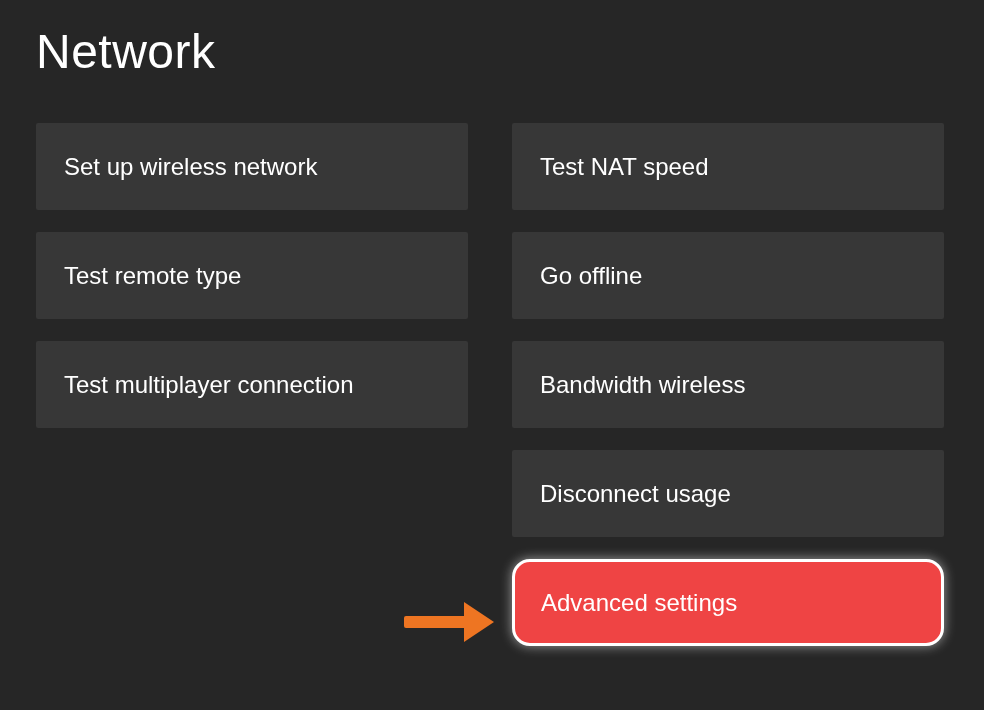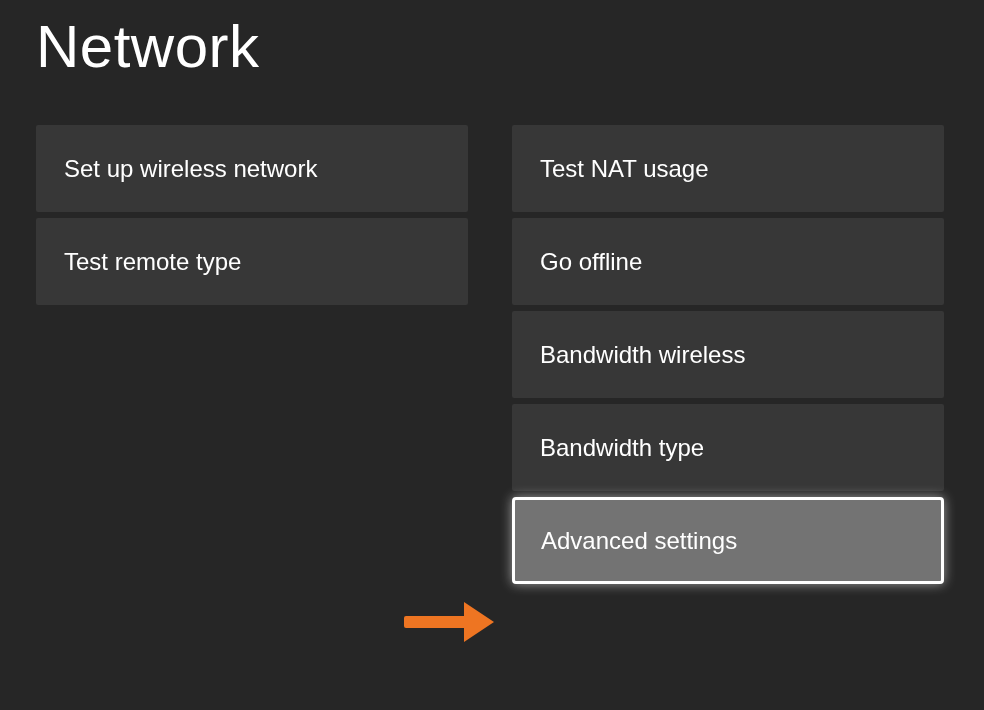--- a/index.html
+++ b/index.html
@@ -12,53 +12,53 @@
       height: 710px;
       background: #262626;
       font-family: "Segoe UI", Arial, sans-serif;
       color: #ffffff;
       overflow: hidden;
     }
     .container {
       padding: 0 36px;
     }
     .page-title {
-      font-size: 60px;
+      font-size: 48px;
       font-weight: 300;
-      padding: 12px 0 44px 0;
+      padding: 24px 0 44px 0;
       letter-spacing: 0.5px;
     }
     .columns {
       display: flex;
       gap: 44px;
     }
     .col {
       display: flex;
       flex-direction: column;
-      gap: 6px;
+      gap: 22px;
       width: 432px;
     }
     .tile {
       background: #373737;
       height: 87px;
       display: flex;
       align-items: center;
       padding: 0 26px;
       border-radius: 2px;
       font-size: 24px;
       font-weight: 400;
       color: #ffffff;
       border: 2px solid transparent;
       cursor: pointer;
     }
     .tile.selected {
       border: 3px solid #ffffff;
       box-shadow: 0 0 12px rgba(255,255,255,0.55);
-      border-radius: 4px;
-      background: #737373;
+      border-radius: 18px;
+      background: #ef4444;
     }
     .arrow {
       position: absolute;
       left: 404px;
       top: 602px;
     }
     .arrow-line {
       position: absolute;
       width: 66px;
       height: 12px;
@@ -85,34 +85,37 @@
   <h1 class="page-title">Network</h1>
 
   <div class="columns">
     <div class="col">
       <div class="tile">
         <span>Set up wireless network</span>
       </div>
       <div class="tile">
         <span>Test remote type</span>
       </div>
+      <div class="tile">
+        <span>Test multiplayer connection</span>
+      </div>
     </div>
 
     <div class="col">
       <div class="tile">
-        <span>Test NAT usage</span>
+        <span>Test NAT speed</span>
       </div>
       <div class="tile">
         <span>Go offline</span>
       </div>
       <div class="tile">
         <span>Bandwidth wireless</span>
       </div>
       <div class="tile">
-        <span>Bandwidth type</span>
+        <span>Disconnect usage</span>
       </div>
       <div class="tile selected">
         <span>Advanced settings</span>
       </div>
     </div>
   </div>
 </div>
 
 <div class="arrow">
   <div class="arrow-line"></div>

